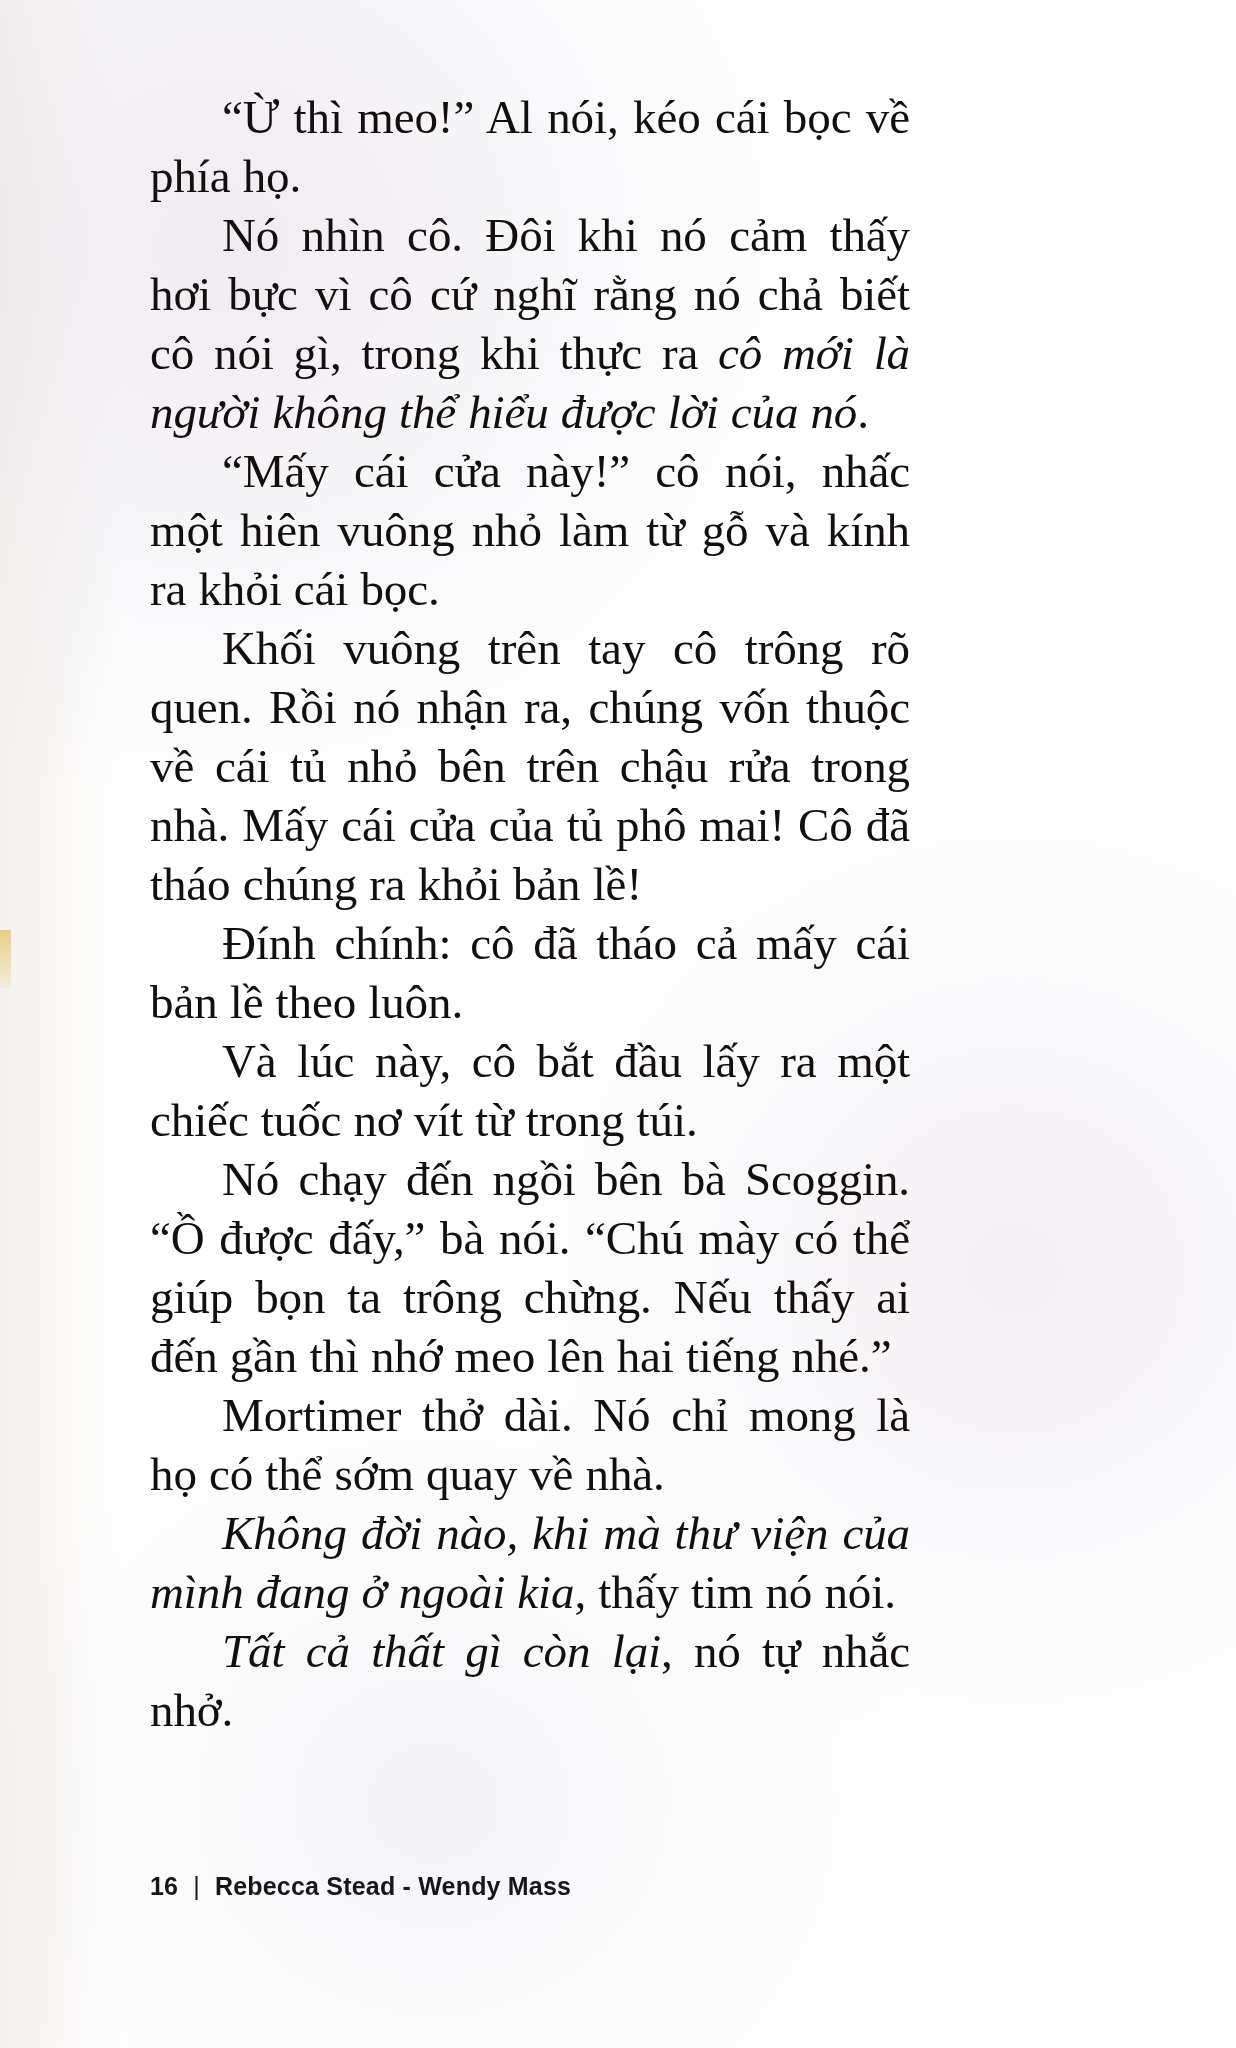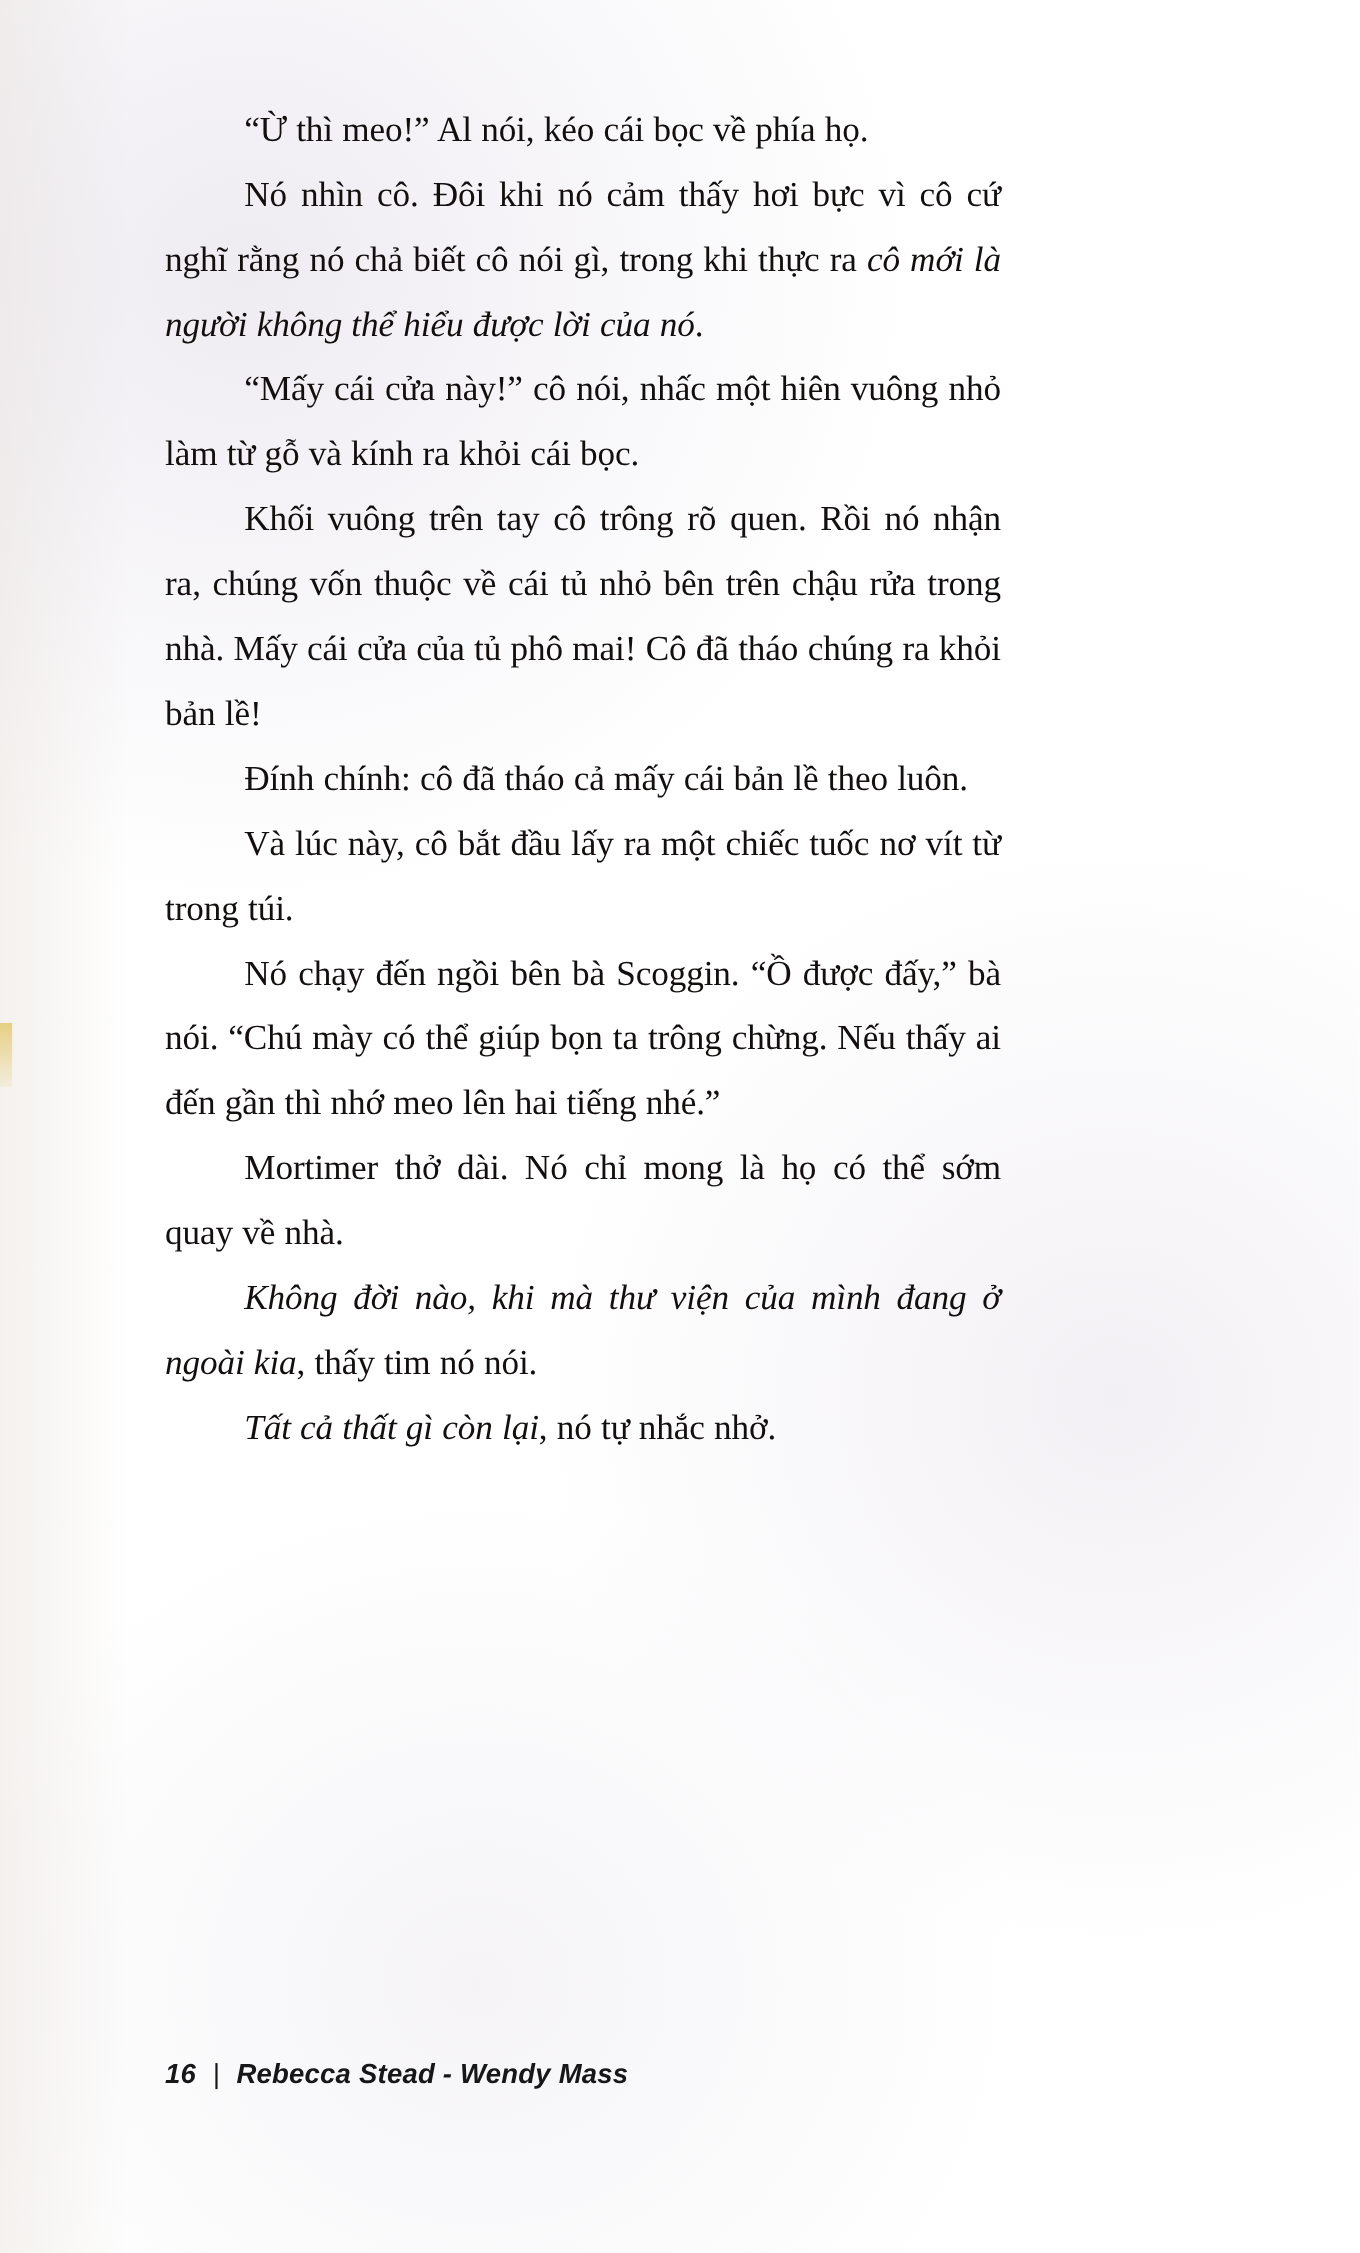--- a/index.html
+++ b/index.html
@@ -50,21 +50,21 @@
     left: 0;
     top: 88px;
     width: 760px;
   }
 
   p.para {
     margin: 0;
     text-align: justify;
     text-justify: inter-word;
     text-indent: 72px;
-    font-size: 32px;
+    font-size: 47px;
     line-height: 59px;
     letter-spacing: -0.1px;
     word-spacing: 0.5px;
   }
   p.para.last-line-natural {
     text-align-last: left;
   }
   p.para.gap-before {
     margin-top: 56px;
   }
@@ -78,21 +78,20 @@
     left: 0;
     top: 1872px;
     display: flex;
     align-items: baseline;
     gap: 0;
     font-family: "Liberation Sans", "DejaVu Sans", sans-serif;
     font-size: 25px;
     font-weight: bold;
     color: #17171a;
     letter-spacing: 0.2px;
-    font-style: italic;
   }
   .footer .pagenum { }
   .footer .sep {
     margin: 0 15px;
     font-weight: normal;
   }
   .footer .authors { }
 </style>
 </head>
 <body>

